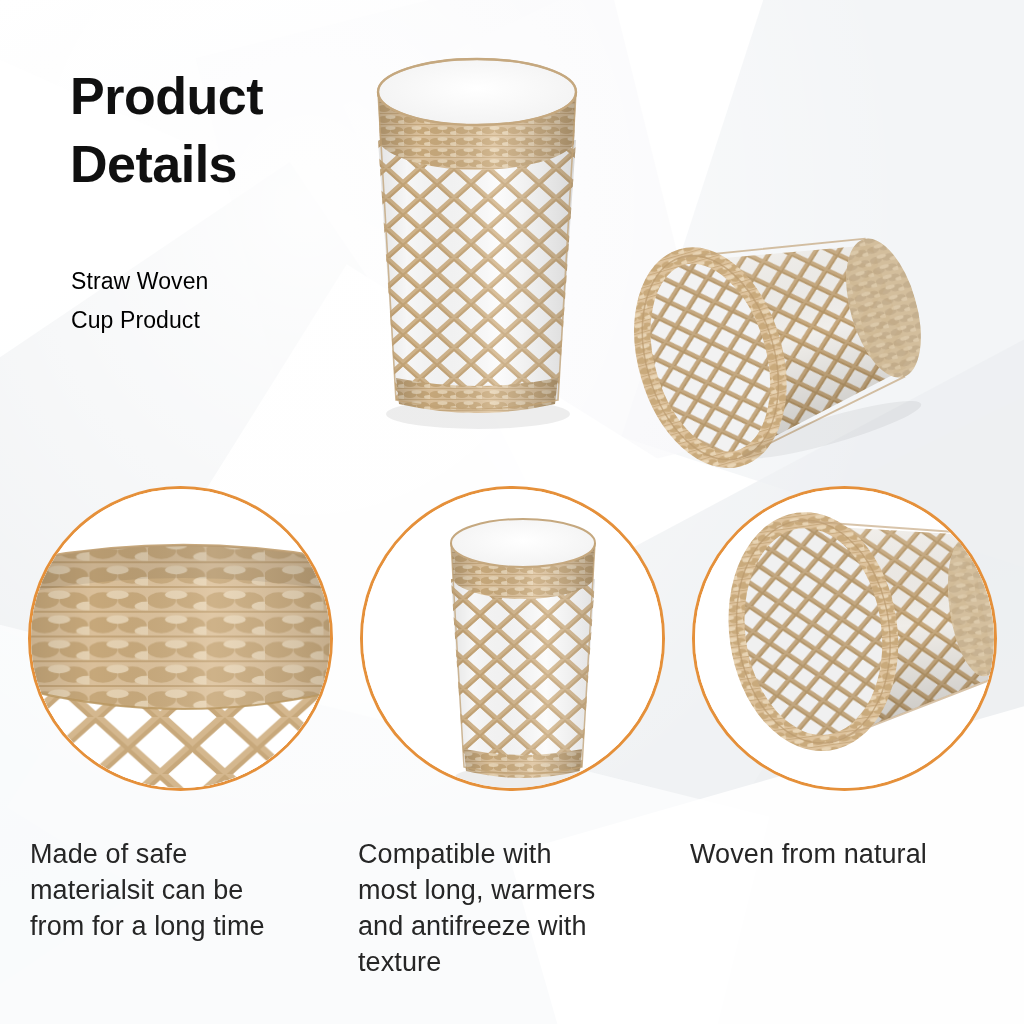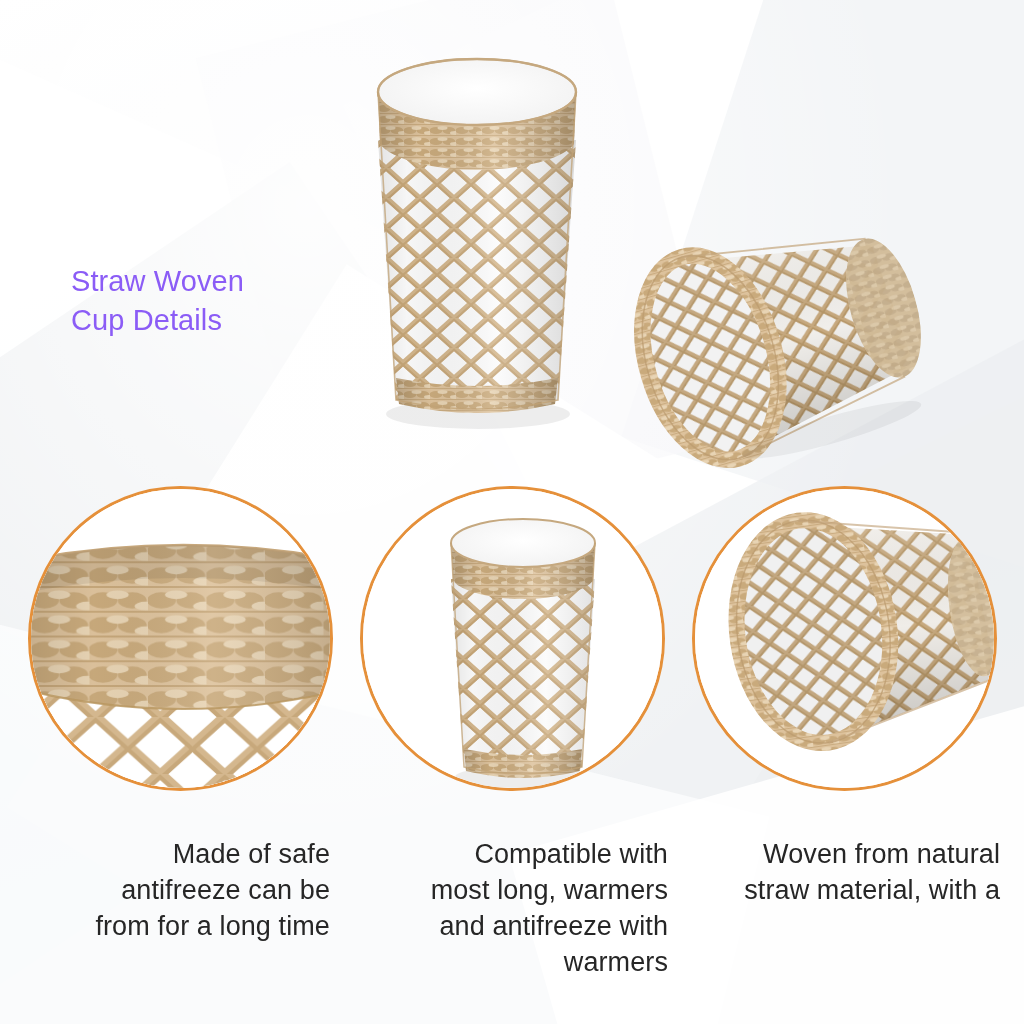--- a/index.html
+++ b/index.html
@@ -34,42 +34,42 @@
   .f9{top:0px;left:250px;width:420px;height:500px;background:#f6f7f9;
       transform:rotate(-14deg);opacity:.7;}
   .bg-soft{position:absolute;inset:0;
       background:radial-gradient(ellipse at 30% 20%,rgba(255,255,255,.9) 0%,rgba(255,255,255,0) 60%);}
 
   
   .title{position:absolute;left:70px;top:62px;width:330px;
     font-size:52px;font-weight:bold;line-height:68px;color:#101010;
     letter-spacing:-0.5px;}
   .subtitle{position:absolute;left:71px;top:262px;width:300px;
-    font-size:29px;font-weight:400;line-height:39px;color:#8b5cf6;
+    font-size:23px;font-weight:400;line-height:39px;color:#000000;
     letter-spacing:0.1px;}
 
   
   .hero{position:absolute;}
   .hero-upright{left:352px;top:48px;width:250px;height:390px;}
   .hero-tilted{left:612px;top:212px;width:310px;height:265px;
     transform:rotate(-16deg);}
 
   
   .circle{
     position:absolute;width:305px;height:305px;border-radius:50%;
     border:3px solid #e5903a;overflow:hidden;background:#ffffff;
     box-sizing:border-box;
   }
   .c-left  {left:28px; top:486px;}
   .c-mid   {left:360px;top:486px;}
   .c-right {left:692px;top:486px;}
   .circle .inner{position:absolute;inset:0;display:block;}
 
   
-  .caption{position:absolute;text-align:right;
+  .caption{position:absolute;text-align:left;
     font-size:27px;font-weight:400;line-height:36px;color:#262626;
     letter-spacing:0.1px;}
   .cap-left {left:30px; top:836px;width:300px;}
   .cap-mid  {left:358px;top:836px;width:310px;}
   .cap-right{left:690px;top:836px;width:310px;}
 
   svg{display:block;}
 </style>
 </head>
 <body>
@@ -333,37 +333,40 @@
         </g>
 
         <ellipse cx="120" cy="138" rx="76" ry="112" fill="none" stroke="url(#braid)" stroke-width="16"></ellipse>
         <ellipse cx="120" cy="138" rx="76" ry="112" fill="none" stroke="#bb9a6d" stroke-width="1.5" opacity=".7"></ellipse>
 
         <path d="M120 26 L288 62 M120 250 L290 210" stroke="#c3a57c" stroke-width="2" fill="none" opacity=".65"></path>
       </g>
     </svg>
   </div>
 
+  <div class="title">
+    <div>Product</div>
+    <div>Details</div>
+  </div>
 
   <div class="subtitle">
     <div>Straw Woven</div>
-    <div>Cup Details</div>
+    <div>Cup Product</div>
   </div>
 
   <div class="caption cap-left">
     <div>Made of safe</div>
-    <div>antifreeze can be</div>
+    <div>materialsit can be</div>
     <div>from for a long time</div>
   </div>
 
   <div class="caption cap-mid">
     <div>Compatible with</div>
     <div>most long, warmers</div>
     <div>and antifreeze with</div>
-    <div>warmers</div>
+    <div>texture</div>
   </div>
 
   <div class="caption cap-right">
     <div>Woven from natural</div>
-    <div>straw material, with a</div>
   </div>
 
 </div>
 
 </body></html>

